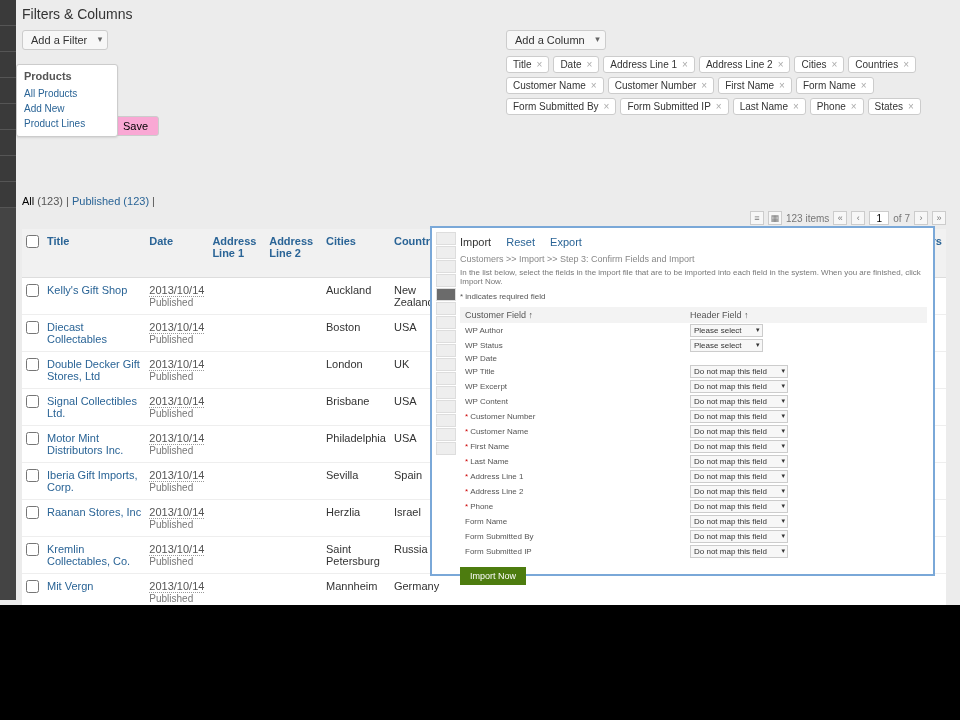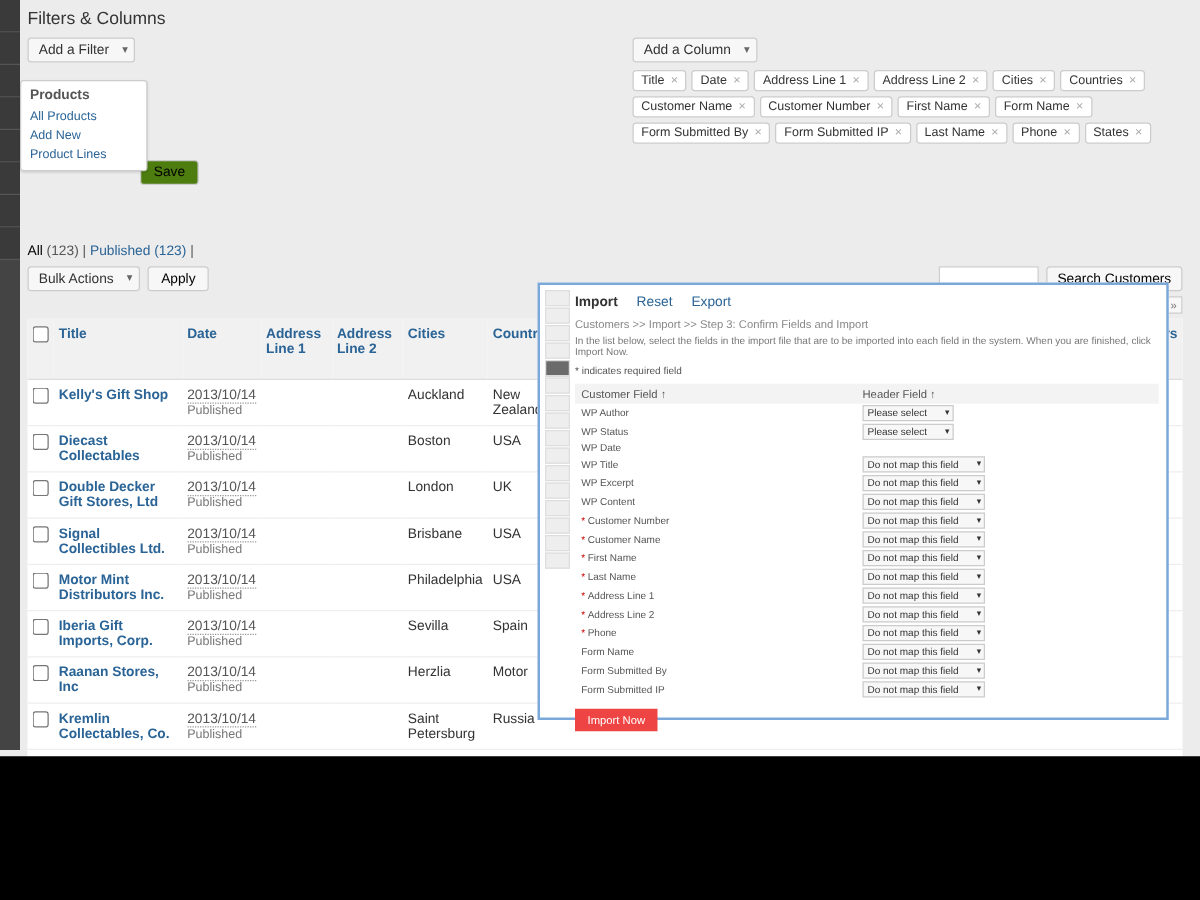--- a/index.html
+++ b/index.html
@@ -11,59 +11,59 @@
 .filter-row{display:flex;align-items:flex-start;gap:24px;margin-bottom:6px}
 .select-btn{background:#f7f7f7;border:1px solid #ccc;border-radius:3px;padding:3px 20px 3px 8px;font-size:11px;position:relative;cursor:pointer;display:inline-block}
 .select-btn::after{content:"▾";position:absolute;right:5px;top:3px;font-size:9px;color:#666}
 .col-area{margin-left:auto;text-align:left}
 .chip-row{margin-top:6px;display:flex;flex-wrap:wrap;gap:4px;justify-content:flex-start;max-width:440px}
 .chip{background:#fff;border:1px solid #ccc;border-radius:3px;padding:2px 6px;font-size:10px;display:inline-flex;align-items:center;cursor:pointer;white-space:nowrap}
 .chip .x{margin-left:5px;color:#aaa;font-size:10px}
 .products-box{position:absolute;left:16px;top:64px;width:102px;background:#fff;border:1px solid #ccc;border-radius:3px;padding:5px 7px;z-index:20;box-shadow:0 1px 2px rgba(0,0,0,.1)}
 .products-box .hd{font-weight:bold;color:#555;font-size:11px;margin-bottom:4px}
 .products-box a{display:block;color:#2a6496;font-size:10px;padding:2px 0;text-decoration:none}
-.save-btn{position:absolute;left:112px;top:128px;background:#4d7c0f;border:1px solid #ccc;border-radius:3px;padding:3px 10px;font-size:11px;cursor:pointer}
+.save-btn{position:absolute;left:112px;top:116px;background:#f9a8d4;border:1px solid #ccc;border-radius:3px;padding:3px 10px;font-size:11px;cursor:pointer}
 .status-row{margin-top:80px;font-size:11px;color:#555}
 .status-row .all{color:#000;font-weight:normal}
 .status-row .pub{color:#2a6496}
 .tools-row{display:flex;align-items:center;margin-top:6px;gap:6px}
 .tools-row .spacer{flex:1}
 .apply-btn{background:#f7f7f7;border:1px solid #ccc;border-radius:3px;padding:3px 10px;font-size:11px;cursor:pointer}
 .search-btn{background:#f7f7f7;border:1px solid #ccc;border-radius:3px;padding:3px 8px;font-size:11px;cursor:pointer}
 .search-inp{border:1px solid #ccc;padding:3px;width:80px;font-size:11px}
 .pager{display:flex;align-items:center;gap:4px;font-size:10px;color:#777;margin-top:4px;justify-content:flex-end}
 .pager .sq{width:14px;height:14px;border:1px solid #ccc;background:#f7f7f7;display:inline-flex;align-items:center;justify-content:center;font-size:9px;cursor:pointer}
 .pager input{width:20px;height:14px;border:1px solid #ccc;font-size:10px;text-align:center}
 table{width:100%;border-collapse:collapse;margin-top:4px;background:#fff}
 th{background:#f1f1f1;text-align:left;font-size:11px;color:#2a6496;font-weight:bold;padding:6px 4px;border-bottom:1px solid #ddd;vertical-align:top}
 td{padding:6px 4px;font-size:11px;border-bottom:1px solid #eee;vertical-align:top}
-.title-link{color:#2a6496;font-weight:bold}
+.title-link{color:#2a6496;font-weight:normal}
 .date-dotted{color:#555;border-bottom:1px dotted #999}
 .pub-txt{font-size:10px;color:#777}
 input[type=checkbox]{margin:0}
 
 .import-panel{position:absolute;left:430px;top:226px;width:505px;height:350px;background:#fff;border:2px solid #7aa8d8;z-index:30;font-size:9px}
 .import-inner{position:absolute;left:28px;top:8px;right:6px;bottom:6px}
 .import-rail{position:absolute;left:4px;top:4px;width:20px;bottom:4px}
 .import-rail div{height:13px;margin-bottom:1px;background:#eee;border:1px solid #ddd}
 .import-rail .active{background:#6b6b6b}
 .imp-tabs{font-size:11px;margin-bottom:6px}
 .imp-tabs span{margin-right:12px;color:#2a6496;cursor:pointer}
-.imp-tabs .on{color:#333;font-weight:bold}
+.imp-tabs .on{color:#333;font-weight:normal}
 .breadcrumb{font-size:9px;color:#888;margin-bottom:4px}
 .hint{font-size:8px;color:#777;margin-bottom:6px}
 .req{font-size:8px;color:#555;margin-bottom:6px}
 .map-hd{display:flex;background:#f3f3f3;padding:3px 5px;font-size:9px;font-weight:normal;color:#555}
 .map-hd .l{width:225px}
 .map-row{display:flex;align-items:center;padding:1px 5px;font-size:8px}
 .map-row .l{width:225px;color:#555}
 .map-row .star{color:#c00;margin-right:2px}
 .mini-sel{border:1px solid #ccc;background:#f7f7f7;font-size:8px;padding:1px 20px 1px 3px;position:relative;display:inline-block;min-width:54px}
 .mini-sel::after{content:"▾";position:absolute;right:2px;top:1px;font-size:7px}
-.import-now{background:#ef4444;color:#fff;border:none;padding:4px 10px;font-size:9px;margin-top:8px;cursor:pointer}
+.import-now{background:#4d7c0f;color:#fff;border:none;padding:4px 10px;font-size:9px;margin-top:8px;cursor:pointer}
 .blackbar{position:absolute;left:0;top:605px;width:960px;height:115px;background:#000}
 </style>
 </head>
 <body>
 
 <div class="left-rail">
   <div></div>
     <div></div>
     <div></div>
     <div></div>
@@ -98,27 +98,20 @@
           <span class="chip">States<span class="x">×</span></span>
         </div>
     </div>
   </div>
 
   <div class="status-row">
     <span class="all">All</span> <span>(123)</span> |
     <a class="pub"><span>Published</span> <span>(123)</span></a> |
   </div>
 
-  <div class="tools-row">
-    <span class="select-btn">Bulk Actions</span>
-    <button class="apply-btn">Apply</button>
-    <div class="spacer"></div>
-    <input class="search-inp" placeholder="" style="">
-    <button class="search-btn">Search Customers</button>
-  </div>
 
   <div class="pager">
     <span class="sq">≡</span>
     <span class="sq">▦</span>
     <span>123 items</span>
     <span class="sq">«</span>
     <span class="sq">‹</span>
     <input value="1" style="">
     <span>of 7</span>
     <span class="sq">›</span>
@@ -262,21 +255,21 @@
           <td></td>
           <td></td>
         </tr>
         <tr>
           <td><input type="checkbox" style=""></td>
           <td><span class="title-link">Raanan Stores, Inc</span></td>
           <td><span class="date-dotted">2013/10/14</span><br><span class="pub-txt">Published</span></td>
           <td></td>
           <td></td>
           <td>Herzlia</td>
-          <td>Motor</td>
+          <td>Israel</td>
           <td></td>
           <td></td>
           <td></td>
           <td></td>
           <td></td>
           <td></td>
           <td></td>
           <td></td>
           <td></td>
           <td></td>

